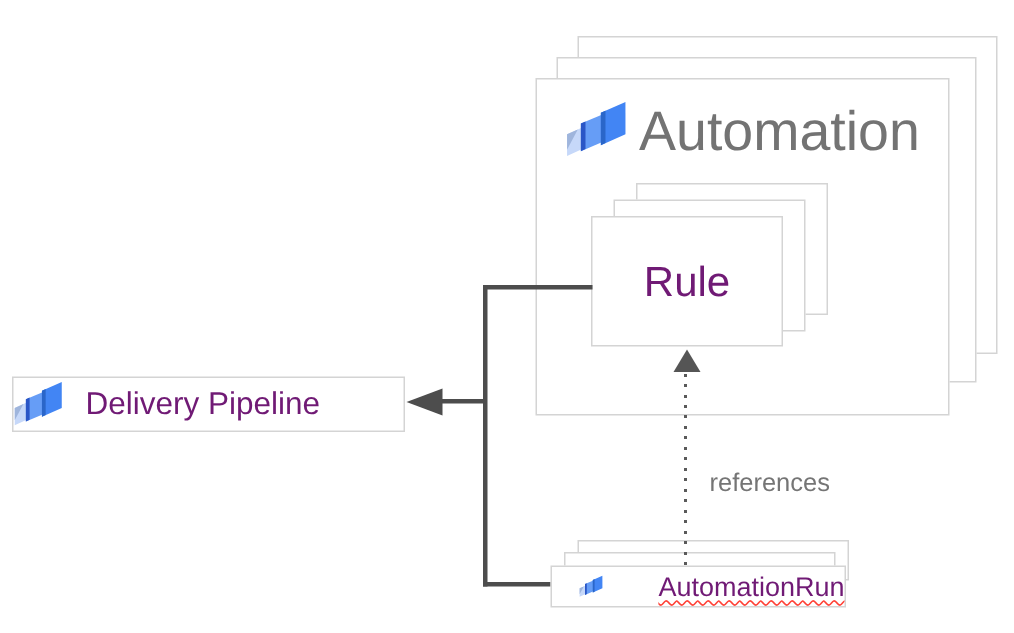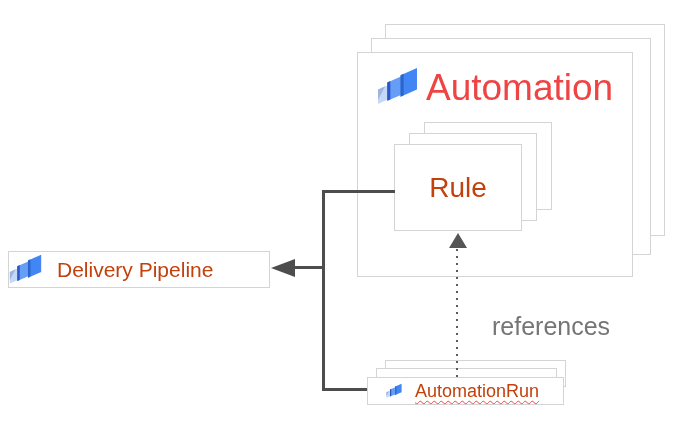--- a/index.html
+++ b/index.html
@@ -10,29 +10,29 @@
     font-family:"Liberation Sans", sans-serif;
     overflow:hidden;
   }
   .node-box{
     position:absolute;
     background:#ffffff;
     border:1px solid #d4d4d4;
     box-sizing:border-box;
   }
   .node-label{
-    color:#c2410c;
+    color:#701a75;
     white-space:nowrap;
   }
   .automation-title{
     position:absolute;
     left:426px;top:68px;
     font-size:37px;
     line-height:40px;
-    color:#ef4444;
+    color:#737373;
   }
   .rule-front{
     display:flex;align-items:center;justify-content:center;
     font-size:28px;color:#212121;
   }
   .dp-front{
     display:flex;align-items:center;
   }
   .dp-label{font-size:21px;margin-left:15px;}
   .ar-front{
@@ -70,22 +70,22 @@
     z-index:6;
   }
   .dotted-line{
     position:absolute;
     width:2px;
     background-image:repeating-linear-gradient(to bottom,#5a5a5a 0 2px,transparent 2px 7px);
     z-index:5;
   }
   .edge-label{
     position:absolute;
-    left:492px;top:312px;
-    font-size:25px;
+    left:473px;top:312px;
+    font-size:17px;
     color:#757575;
     z-index:6;
     white-space:nowrap;
   }
   .icon{display:block;flex:none;}
 </style>
 </head>
 <body>
 
 <div id="canvas">
@@ -117,21 +117,21 @@
       <polygon points="10,16 24,10 24,28 10,34" fill="#669df6"></polygon>
       <polygon points="10,16 13,14.6 13,32.6 10,34" fill="#2a56c6"></polygon>
       <polygon points="23,9 39,2 39,23 23,30" fill="#4285f4"></polygon>
       <polygon points="23,9 26,7.6 26,28.6 23,30" fill="#2a66c9"></polygon>
     </svg>
     <span class="node-label dp-label">Delivery Pipeline</span>
   </div>
 
   <div class="node-box" style="left:385px;top:360px;width:181px;height:27px;"></div>
   <div class="node-box" style="left:376px;top:368px;width:181px;height:27px;"></div>
-  <div class="node-box ar-front" style="left:367px;top:377px;width:197px;height:28px;z-index:6;">
+  <div class="node-box ar-front" style="left:367px;top:377px;width:197px;height:28px;z-index:6;justify-content:space-between;">
     <svg class="icon" width="16" height="16" viewBox="0 0 40 40">
       <polygon points="1,23 12,18 12,32 1,37" fill="#c6d8f9"></polygon>
       <polygon points="1,23 8,19.8 1,33" fill="#9fb5dc"></polygon>
       <polygon points="10,16 24,10 24,28 10,34" fill="#669df6"></polygon>
       <polygon points="10,16 13,14.6 13,32.6 10,34" fill="#2a56c6"></polygon>
       <polygon points="23,9 39,2 39,23 23,30" fill="#4285f4"></polygon>
       <polygon points="23,9 26,7.6 26,28.6 23,30" fill="#2a66c9"></polygon>
     </svg>
     <span class="node-label ar-label">AutomationRun</span>
   </div>

